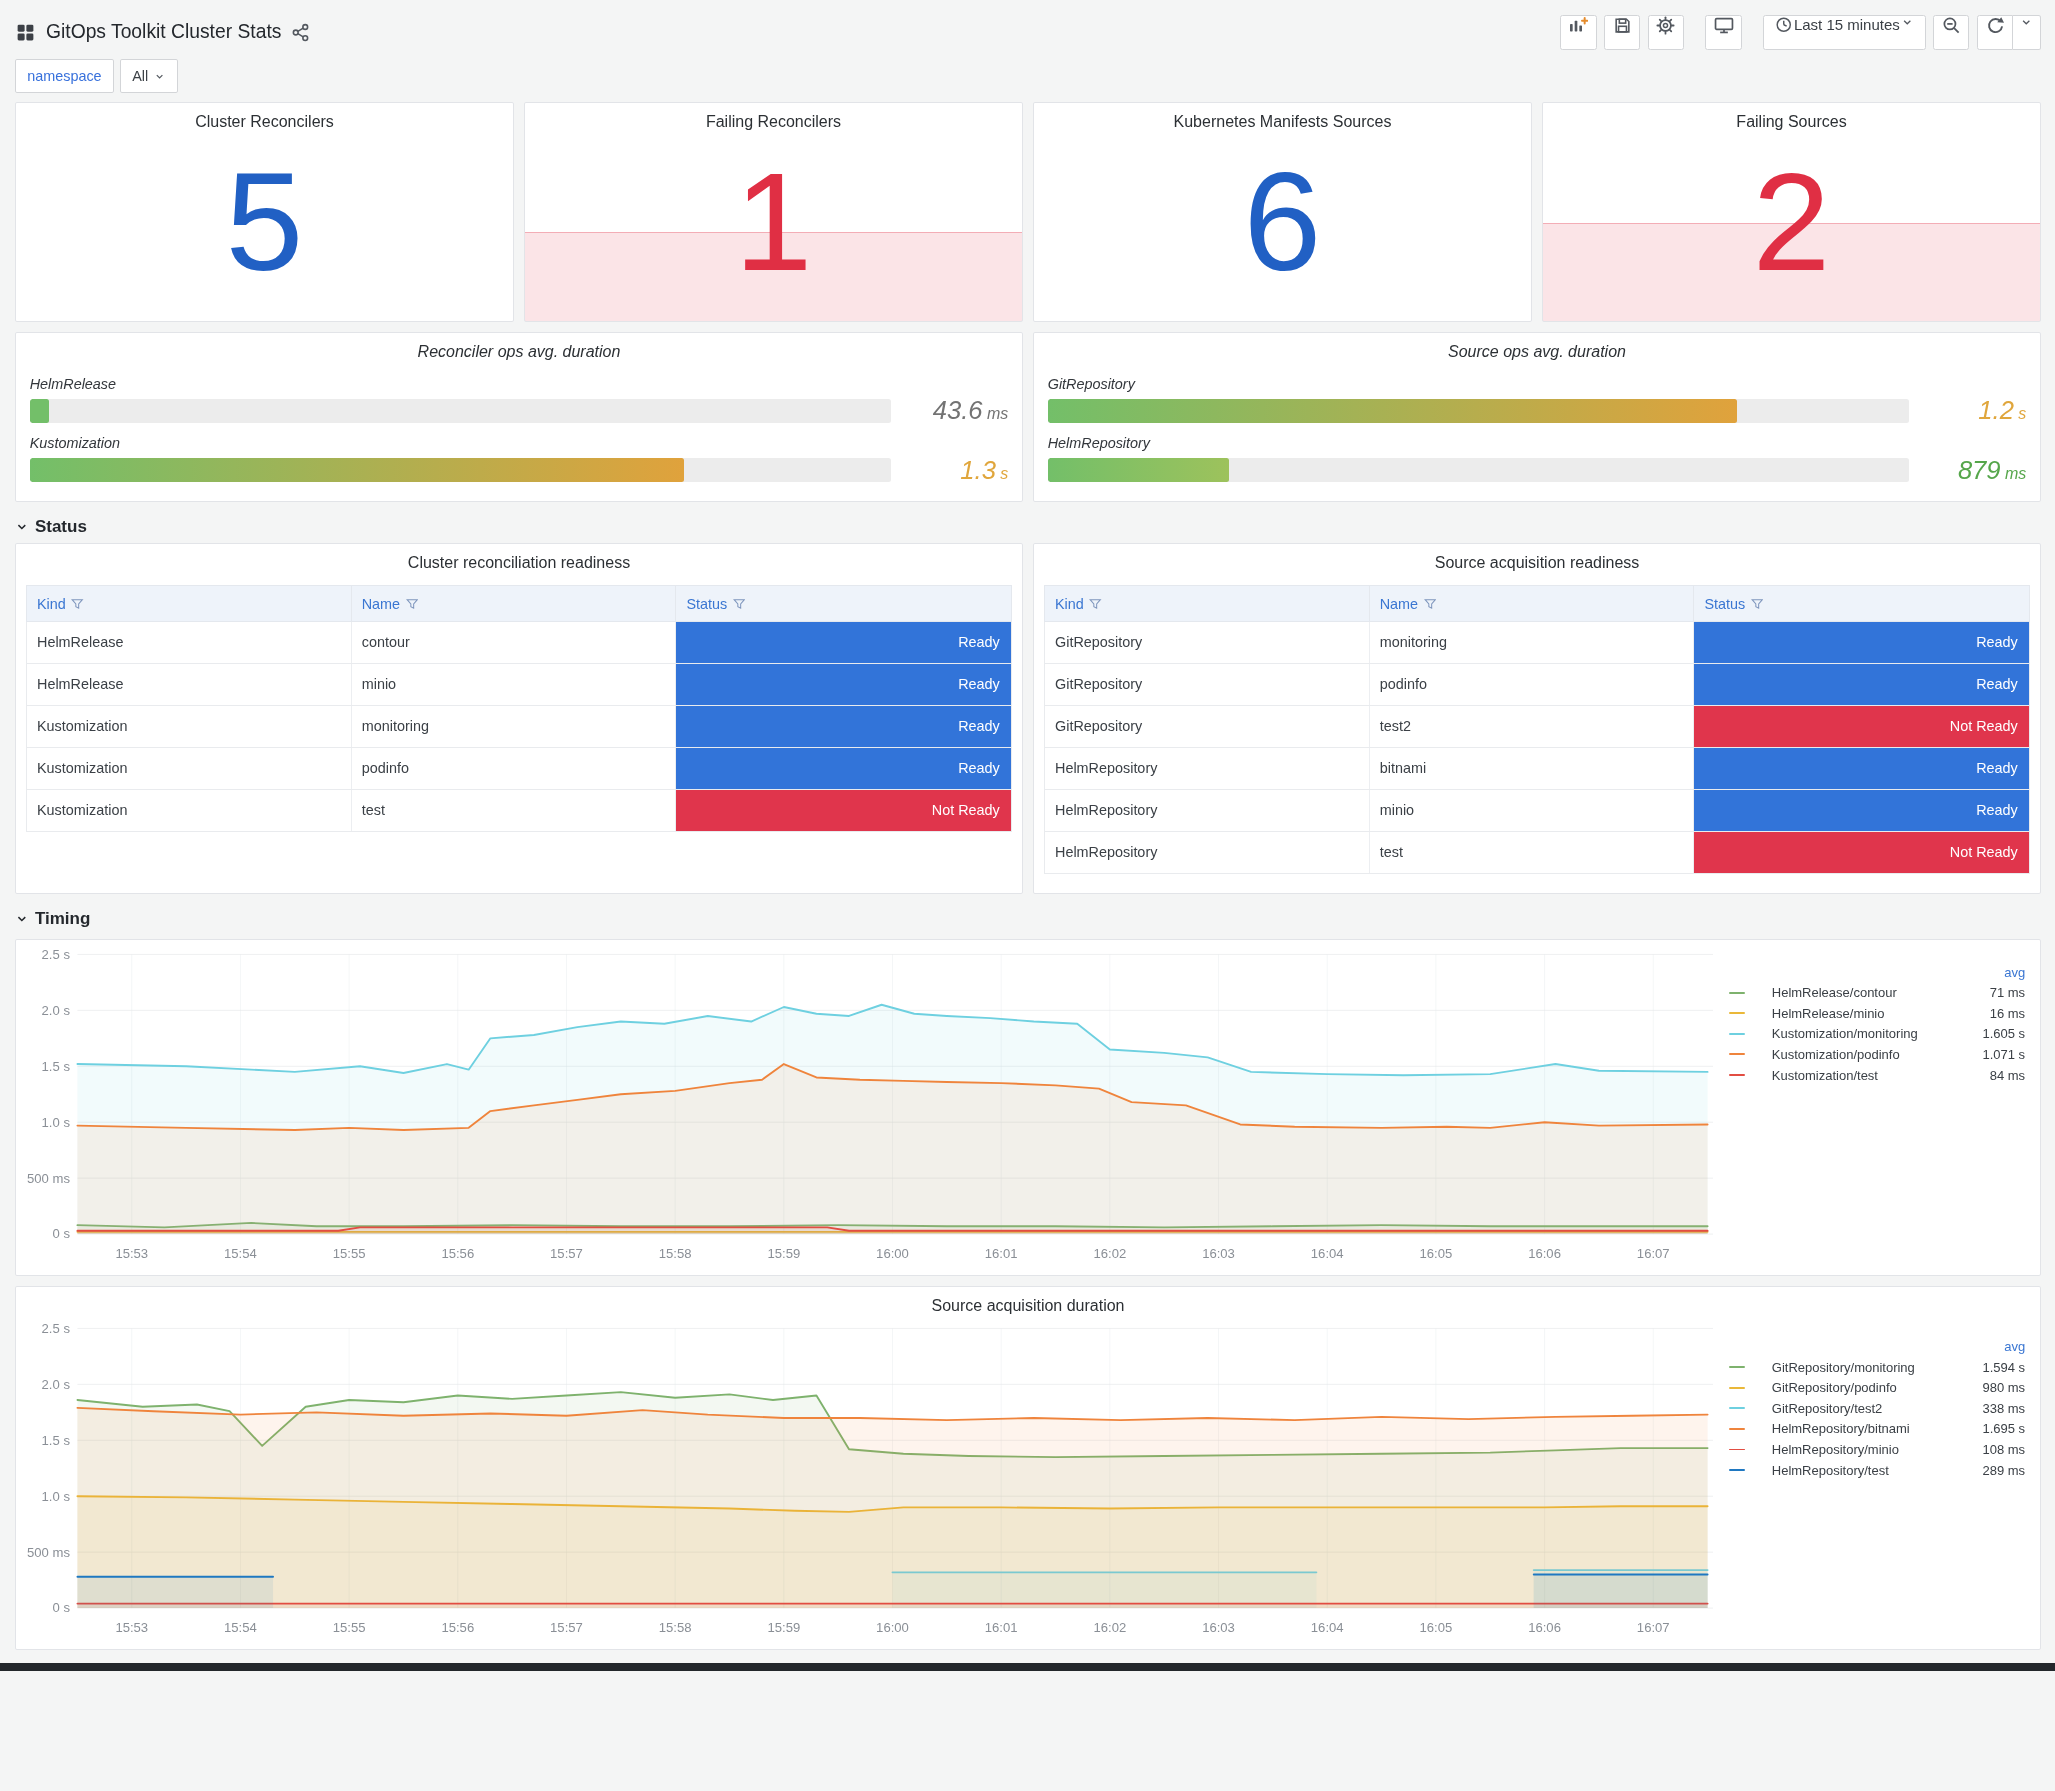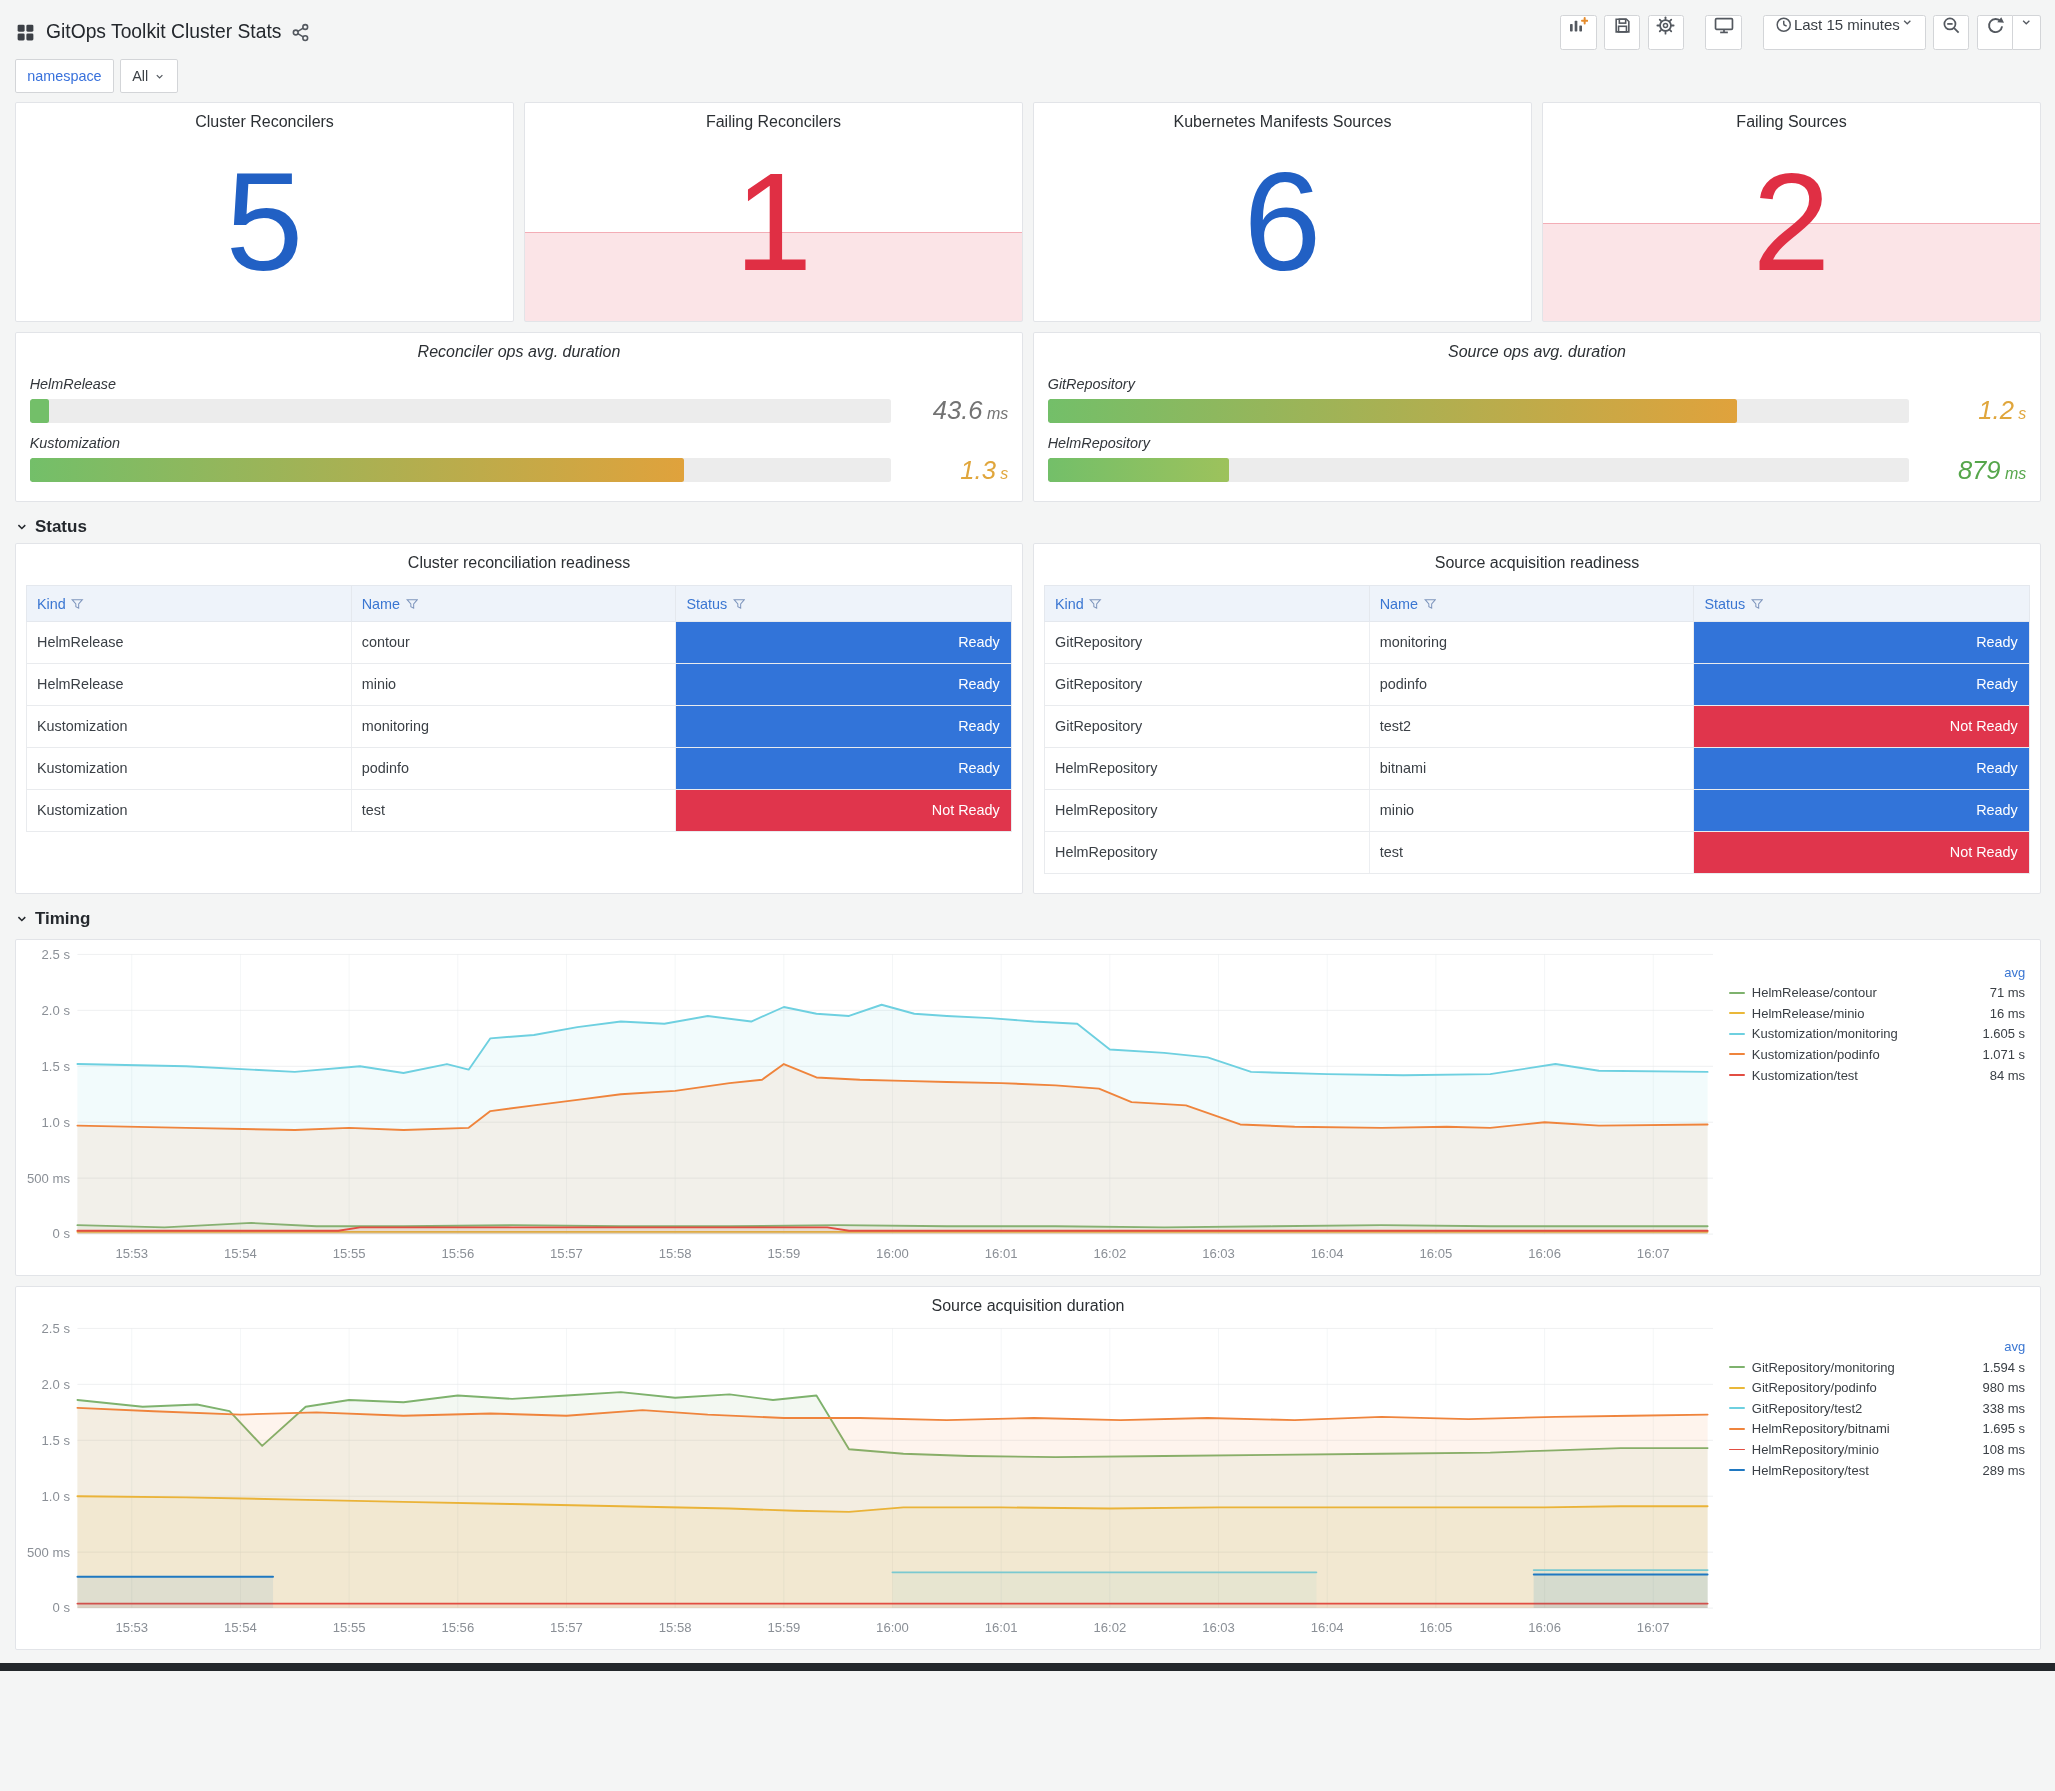--- a/index.html
+++ b/index.html
@@ -82,21 +82,21 @@
         border-right:0.6px solid #eceef1; overflow:hidden; }
   .td.status { padding:0; border-right:none; }
   .c-kind { width:33%; } .c-name { width:33%; } .c-status { width:34%; flex:1; }
   .pill { height:100%; line-height:41px; color:#fff; text-align:right; padding:0 11.2px; font-size:14.4px; }
 
   
   .chart-panel { margin-top:10px; padding-bottom:5px; }
   .chart-body { display:flex; padding:2.5px 6.2px 0 3.7px; }
   .chart-plot { flex:1; cursor:crosshair; }
   .chart-legend { width:312px; padding:19px 8.7px 0 6.2px; }
-  .lg-row { display:flex; align-items:center; height:20.6px; font-size:13px; color:#3b4046; }
+  .lg-row { display:flex; align-items:center; height:20.6px; font-size:13px; color:#3b4046;gap:20px; }
   .lg-sample { width:16px; height:1.9px; border-radius:1.2px; margin-right:6.9px; flex:none; }
   .lg-label { flex:1; cursor:pointer; white-space:nowrap; overflow:hidden; }
   .lg-value { width:69px; text-align:right; }
   .lg-head { color:#3a76d2; cursor:pointer; }
 
   .bottom-strip { height:8.7px; background:#23272b; margin-top:12.5px; }
 </style>
 </head>
 <body>
 

